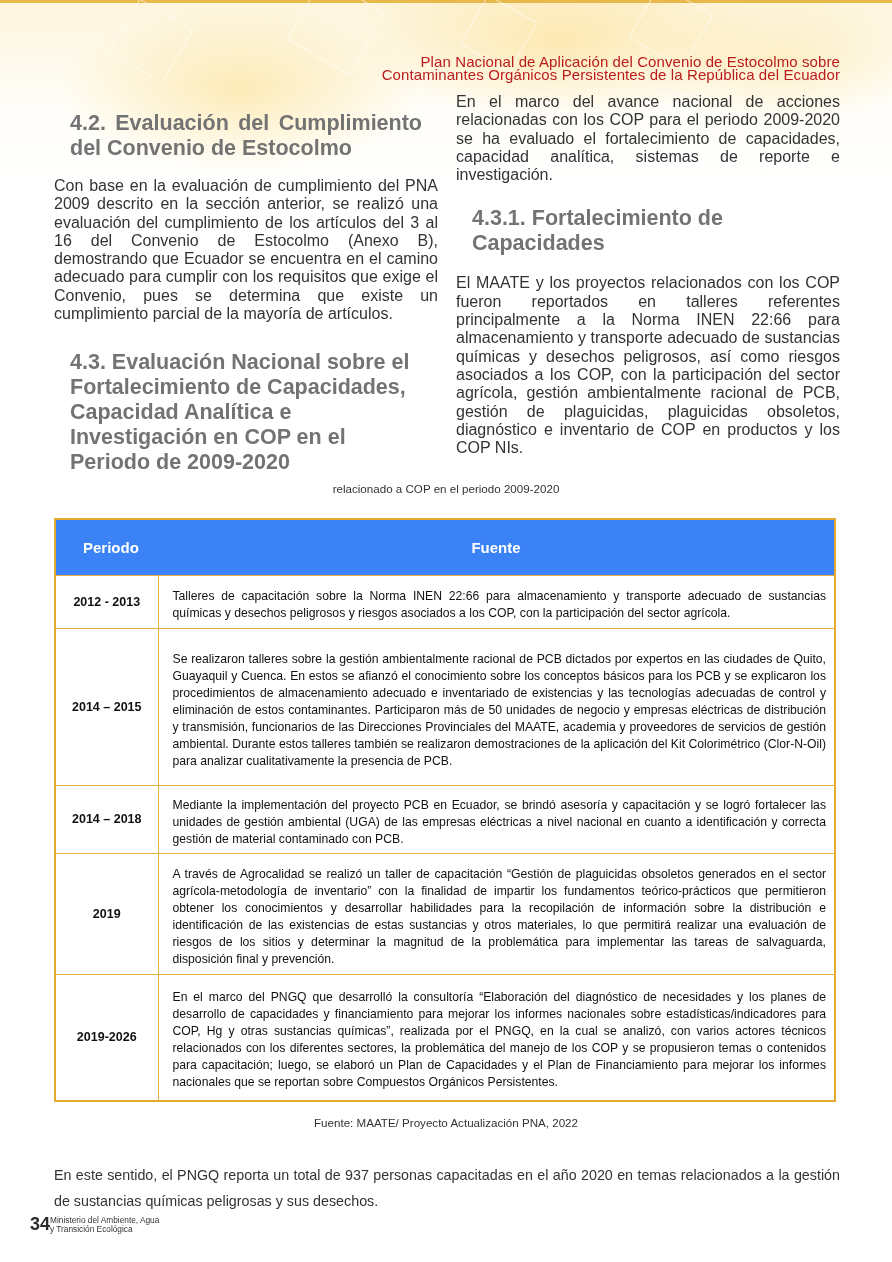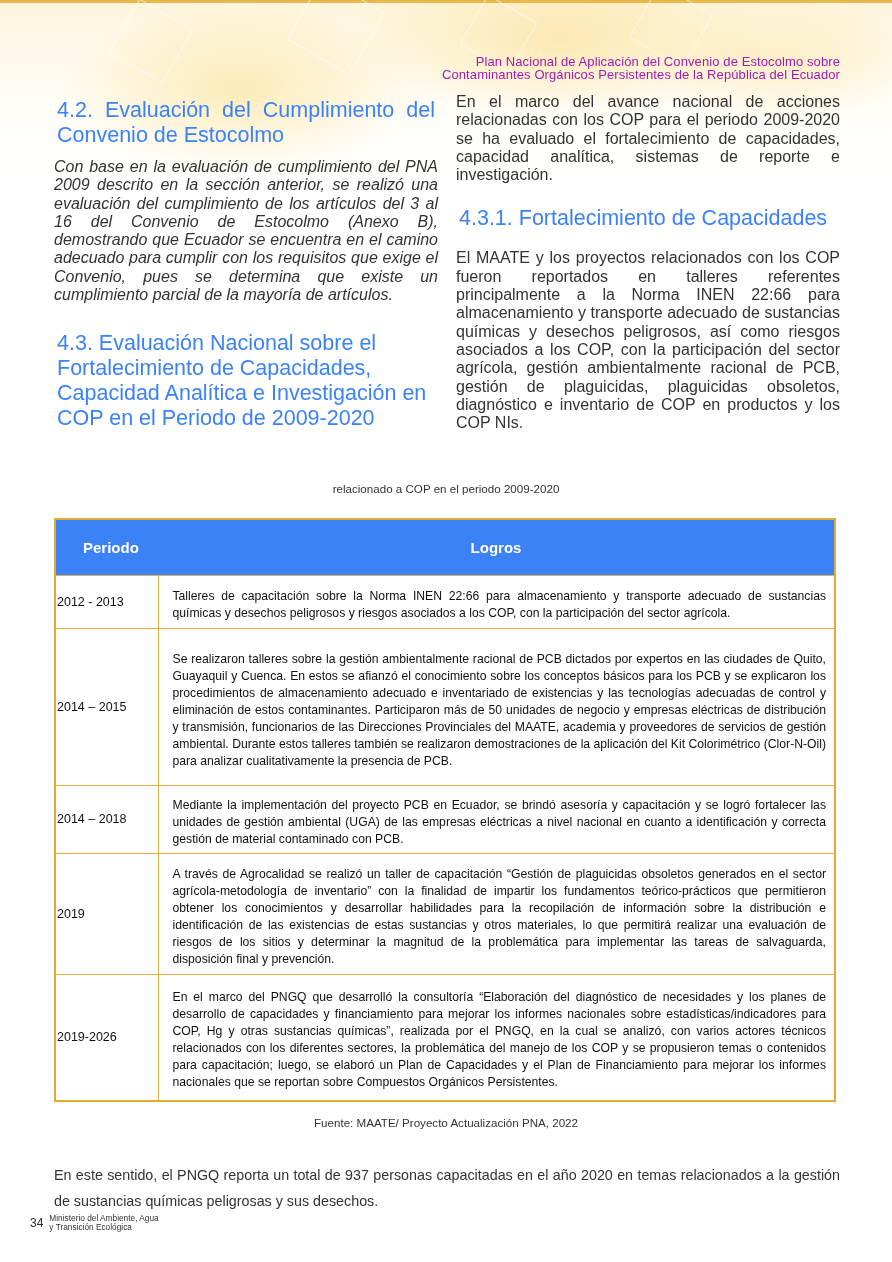--- a/index.html
+++ b/index.html
@@ -16,31 +16,31 @@
       radial-gradient(ellipse 200px 90px at 780px 60px, rgba(250,220,130,0.35), rgba(255,255,255,0) 70%),
       linear-gradient(180deg, rgba(252,236,190,0.55) 0%, rgba(255,250,235,0.3) 25%, rgba(255,255,255,0) 45%);
     z-index:0;
   }
   .bg-line { position:absolute; left:0; top:0; width:892px; height:3px; background:#e8b94a; z-index:1; }
   .hex { position:absolute; border:1px solid rgba(255,255,255,0.6); transform:rotate(30deg); z-index:1; }
   .page { position:absolute; inset:0; z-index:2; }
 
   .running-head {
     position:absolute; right:52px; top:55px; text-align:right;
-    font-size:13px; line-height:13px; color:#a21caf; letter-spacing:0.1px;
+    font-size:15px; line-height:13px; color:#b91c1c; letter-spacing:0.1px;
   }
   .col { position:absolute; width:384px; }
   .col-left { left:54px; top:95px; }
   .col-right { left:456px; top:93px; }
-  h2 { font-weight:normal; margin:3px; color:#3b82f6; }
+  h2 { font-weight:bold; margin:16px; color:#737373; }
   .h-42 { font-size:21.5px; line-height:25px; text-align:justify; text-align-last:left; }
   .h-43 { font-size:21.5px; line-height:25px; margin-top:27px; }
   .h-431 { font-size:21.5px; line-height:25px; margin-top:22px; }
   p.body { margin:0; font-size:16px; line-height:18.3px; text-align:justify; color:#333; }
-  .col-left p.body { margin-top:10px;font-style:italic; }
+  .col-left p.body { margin-top:10px; }
   .col-right p.intro { margin-top:0; }
   .col-right p.after-h { margin-top:18px; }
 
   .table-caption {
     position:absolute; left:0; width:892px; top:482px; text-align:center;
     font-size:11.6px; line-height:14px; color:#333;
   }
   table.logros {
     position:absolute; left:54px; top:518px; width:782px;
     border-collapse:collapse; table-layout:fixed;
@@ -49,27 +49,27 @@
   }
   table.logros th {
     background:#3b82f6; color:#ffffff; height:55px; font-size:15px; font-weight:bold;
     padding:0; text-align:center;
   }
   table.logros th.p { text-align:left; padding-left:27px; width:76px; }
   table.logros td {
     border:1.5px solid #e5b040; vertical-align:middle; background:#fff;
     font-size:12.2px; line-height:17px; color:#111;
   }
-  table.logros td.period { font-weight:normal; font-size:12.5px; }
+  table.logros td.period { text-align:center; font-weight:bold; font-size:12.5px; }
   table.logros td.desc { text-align:justify; padding:8px 8px 2px 14px; }
 
   .source { position:absolute; left:0; width:892px; top:1116px; text-align:center; font-size:11.6px; color:#333; }
   .closing { position:absolute; left:54px; width:786px; top:1148px; font-size:14.3px; line-height:26px; text-align:justify; text-align-last:left; color:#333; }
   .footer { position:absolute; left:30px; top:1214px; display:flex; align-items:center; }
-  .page-num { font-size:12px; font-weight:normal; color:#2b2b2b; margin-right:6px; }
+  .page-num { font-size:18px; font-weight:bold; color:#2b2b2b; }
   .ministry { font-size:8.3px; line-height:8.6px; color:#333; }
 </style>
 </head>
 <body>
 
 <div class="bg-top"></div>
 <div class="bg-line"></div>
 <div class="hex" style="left:120px;top:10px;width:60px;height:60px;"></div>
 <div class="hex" style="left:300px;top:-10px;width:70px;height:70px;"></div>
 <div class="hex" style="left:470px;top:5px;width:55px;height:55px;"></div>
@@ -99,21 +99,21 @@
   </div>
 
   <table class="logros">
     <colgroup>
         <col style="width:103px">
         <col>
       </colgroup>
     <thead>
       <tr>
         <th class="p">Periodo</th>
-        <th>Logros</th>
+        <th>Fuente</th>
       </tr>
     </thead>
     <tbody>
       <tr style="height:53px">
         <td class="period">2012 - 2013</td>
         <td class="desc">Talleres de capacitación sobre la Norma INEN 22:66 para almacenamiento y transporte adecuado de sustancias químicas y desechos peligrosos y riesgos asociados a los COP, con la participación del sector agrícola.</td>
       </tr>
       <tr style="height:157px">
         <td class="period">2014 – 2015</td>
         <td class="desc">Se realizaron talleres sobre la gestión ambientalmente racional de PCB dictados por expertos en las ciudades de Quito, Guayaquil y Cuenca. En estos se afianzó el conocimiento sobre los conceptos básicos para los PCB y se explicaron los procedimientos de almacenamiento adecuado e inventariado de existencias y las tecnologías adecuadas de control y eliminación de estos contaminantes. Participaron más de 50 unidades de negocio y empresas eléctricas de distribución y transmisión, funcionarios de las Direcciones Provinciales del MAATE, academia y proveedores de servicios de gestión ambiental. Durante estos talleres también se realizaron demostraciones de la aplicación del Kit Colorimétrico (Clor-N-Oil) para analizar cualitativamente la presencia de PCB.</td>

